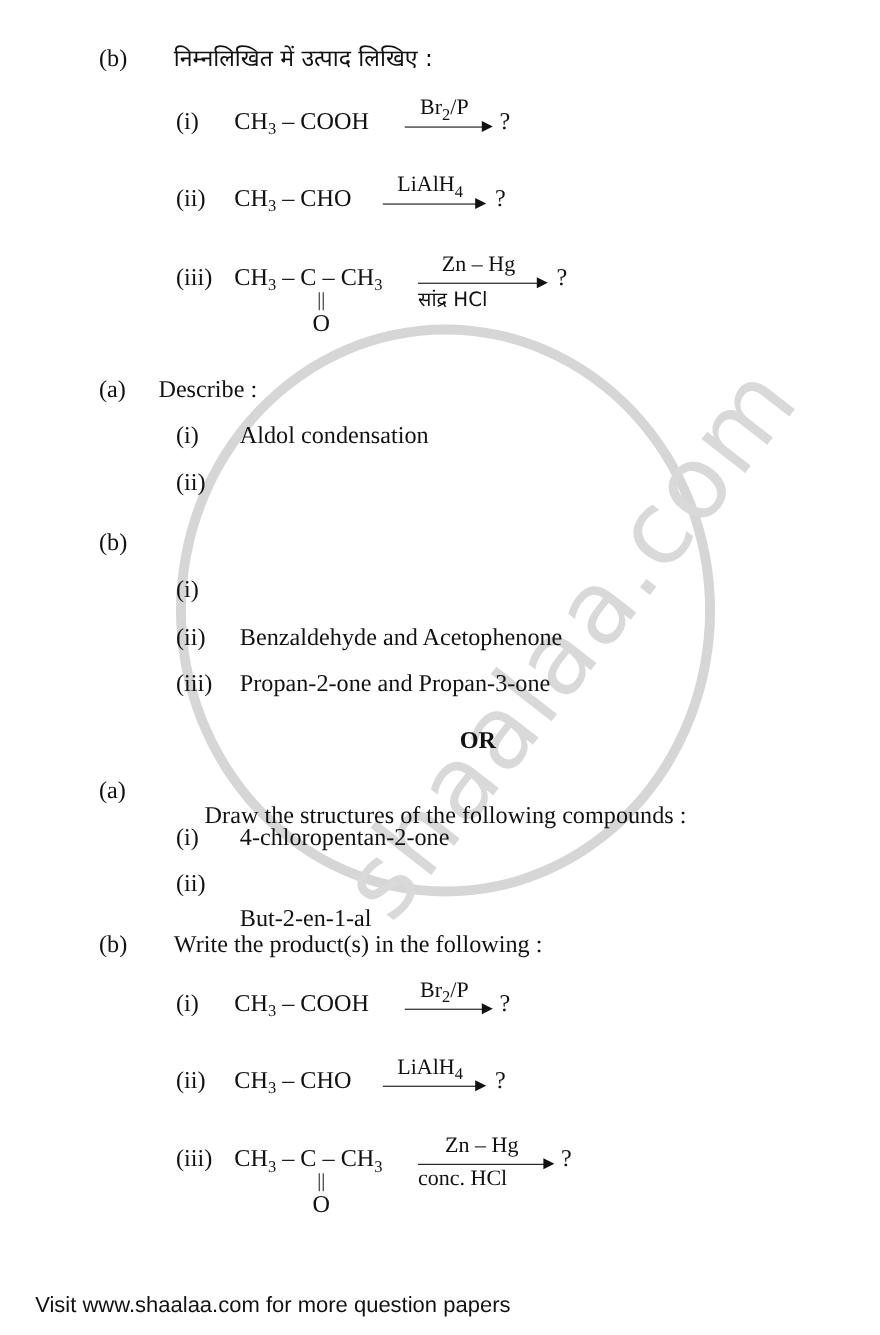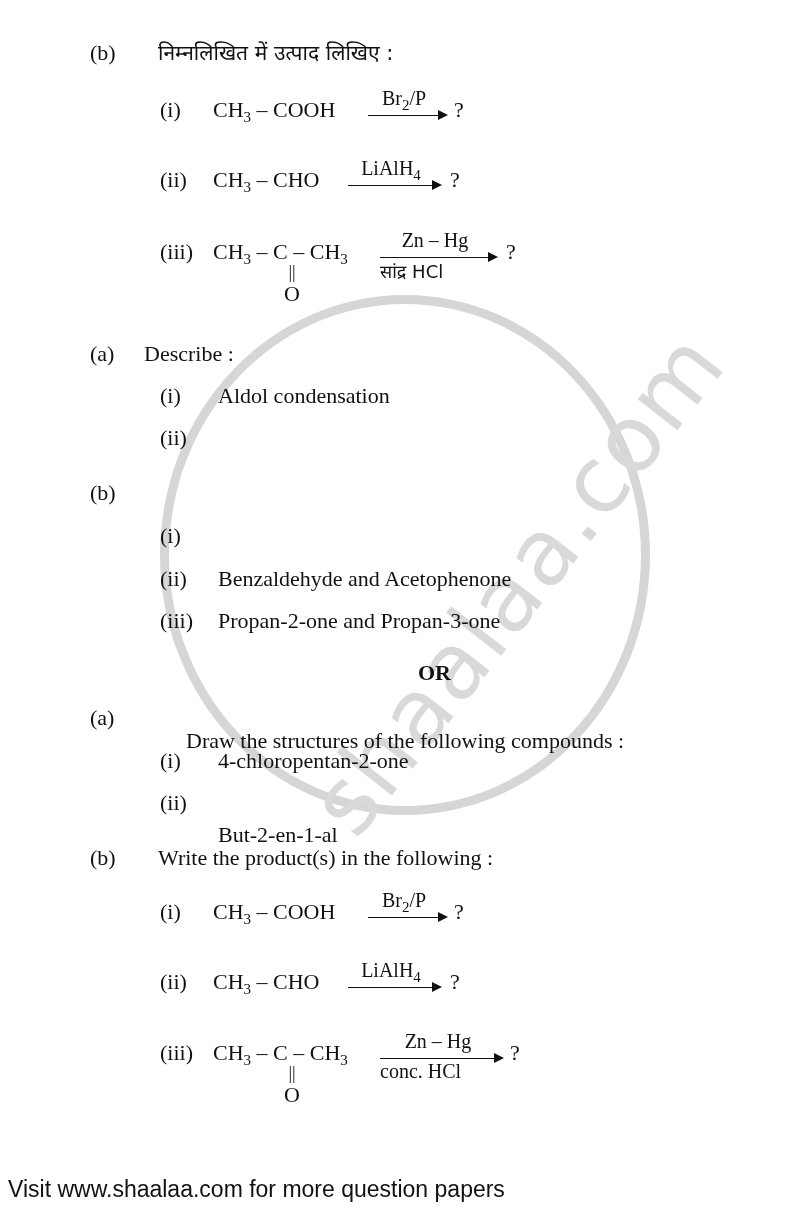--- a/index.html
+++ b/index.html
@@ -30,22 +30,22 @@
   .wm-circle {
     position: absolute; left: 160px; top: 295px; width: 490px; height: 520px;
     border: 9px solid #d6d6d6; border-radius: 50%; box-sizing: border-box;
   }
   .wm-text {
     position: absolute; left: 215px; top: 530px; font-family: "DejaVu Sans", sans-serif;
     font-size: 92px; color: #d9d9d9; transform: rotate(-52deg); transform-origin: center;
     letter-spacing: 2px; white-space: nowrap;
   }
   .footer {
-    position: absolute; left: 8px; top: 1176px; font-family: "Liberation Sans", sans-serif;
-    font-size: 23px; color: #111; white-space: nowrap;
+    position: absolute; left: 32px; top: 1176px; font-family: "Liberation Sans", sans-serif;
+    font-size: 20px; color: #111; white-space: nowrap;
   }
 </style>
 </head>
 <body>
 
 <div class="doc">
 
   <div class="wm-circle"></div>
   <div class="wm-text">shaalaa.com</div>
 

